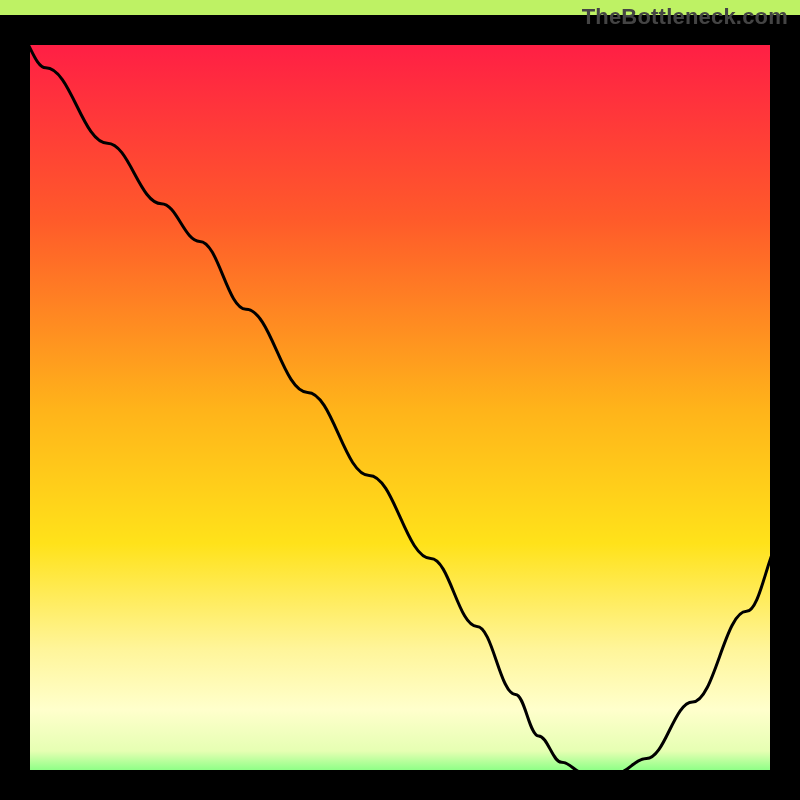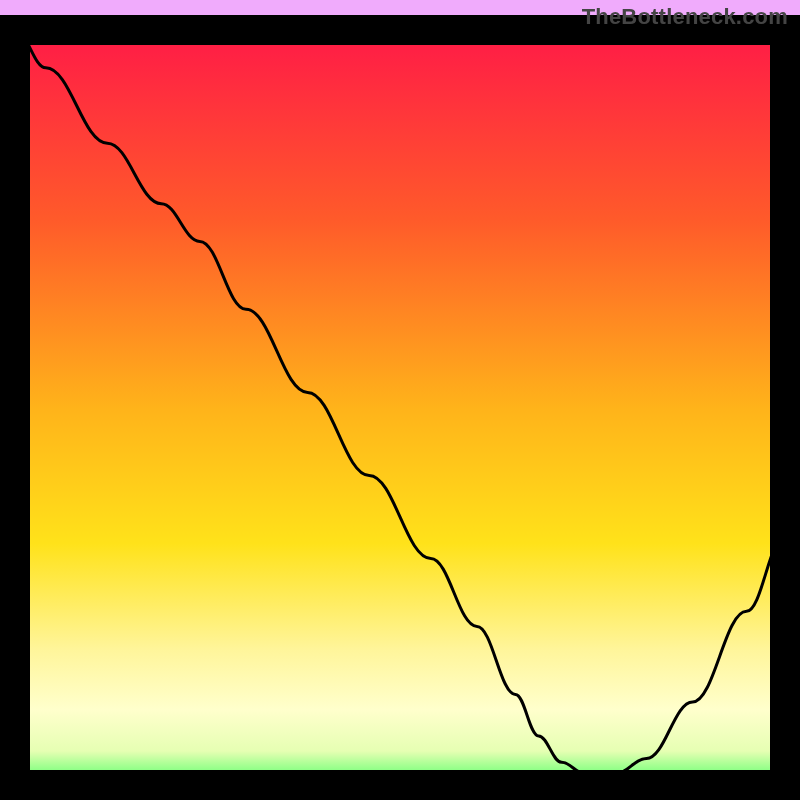--- a/index.html
+++ b/index.html
@@ -8,21 +8,21 @@
     width: 800px;
     height: 800px;
     background: #000;
     overflow: hidden;
     font-family: Arial, Helvetica, sans-serif;
   }
   .frame {
     position: relative;
     width: 800px;
     height: 800px;
-    background: #f0abfc;
+    background: #bef264;
   }
   .watermark {
     position: absolute;
     top: 4px;
     right: 12px;
     color: #444;
     font-size: 22px;
     font-weight: 600;
     letter-spacing: 0.2px;
     z-index: 10;

